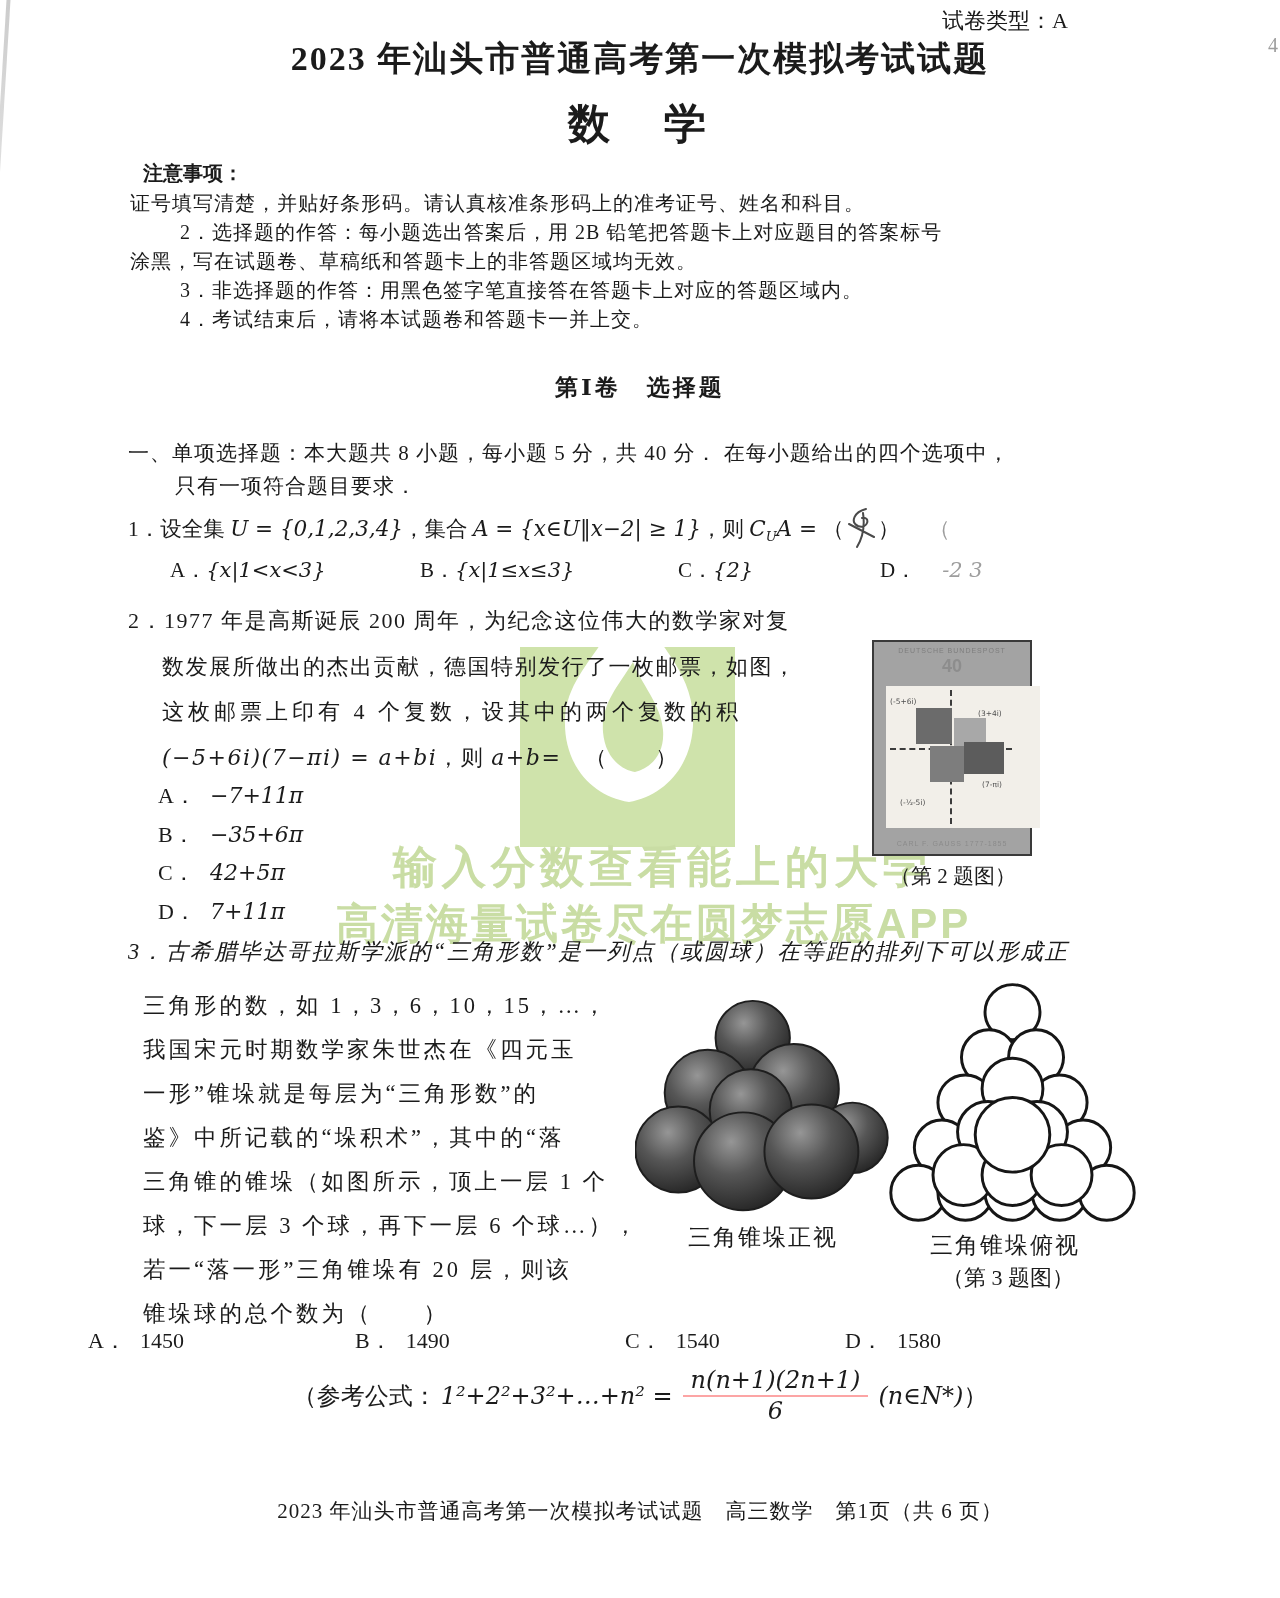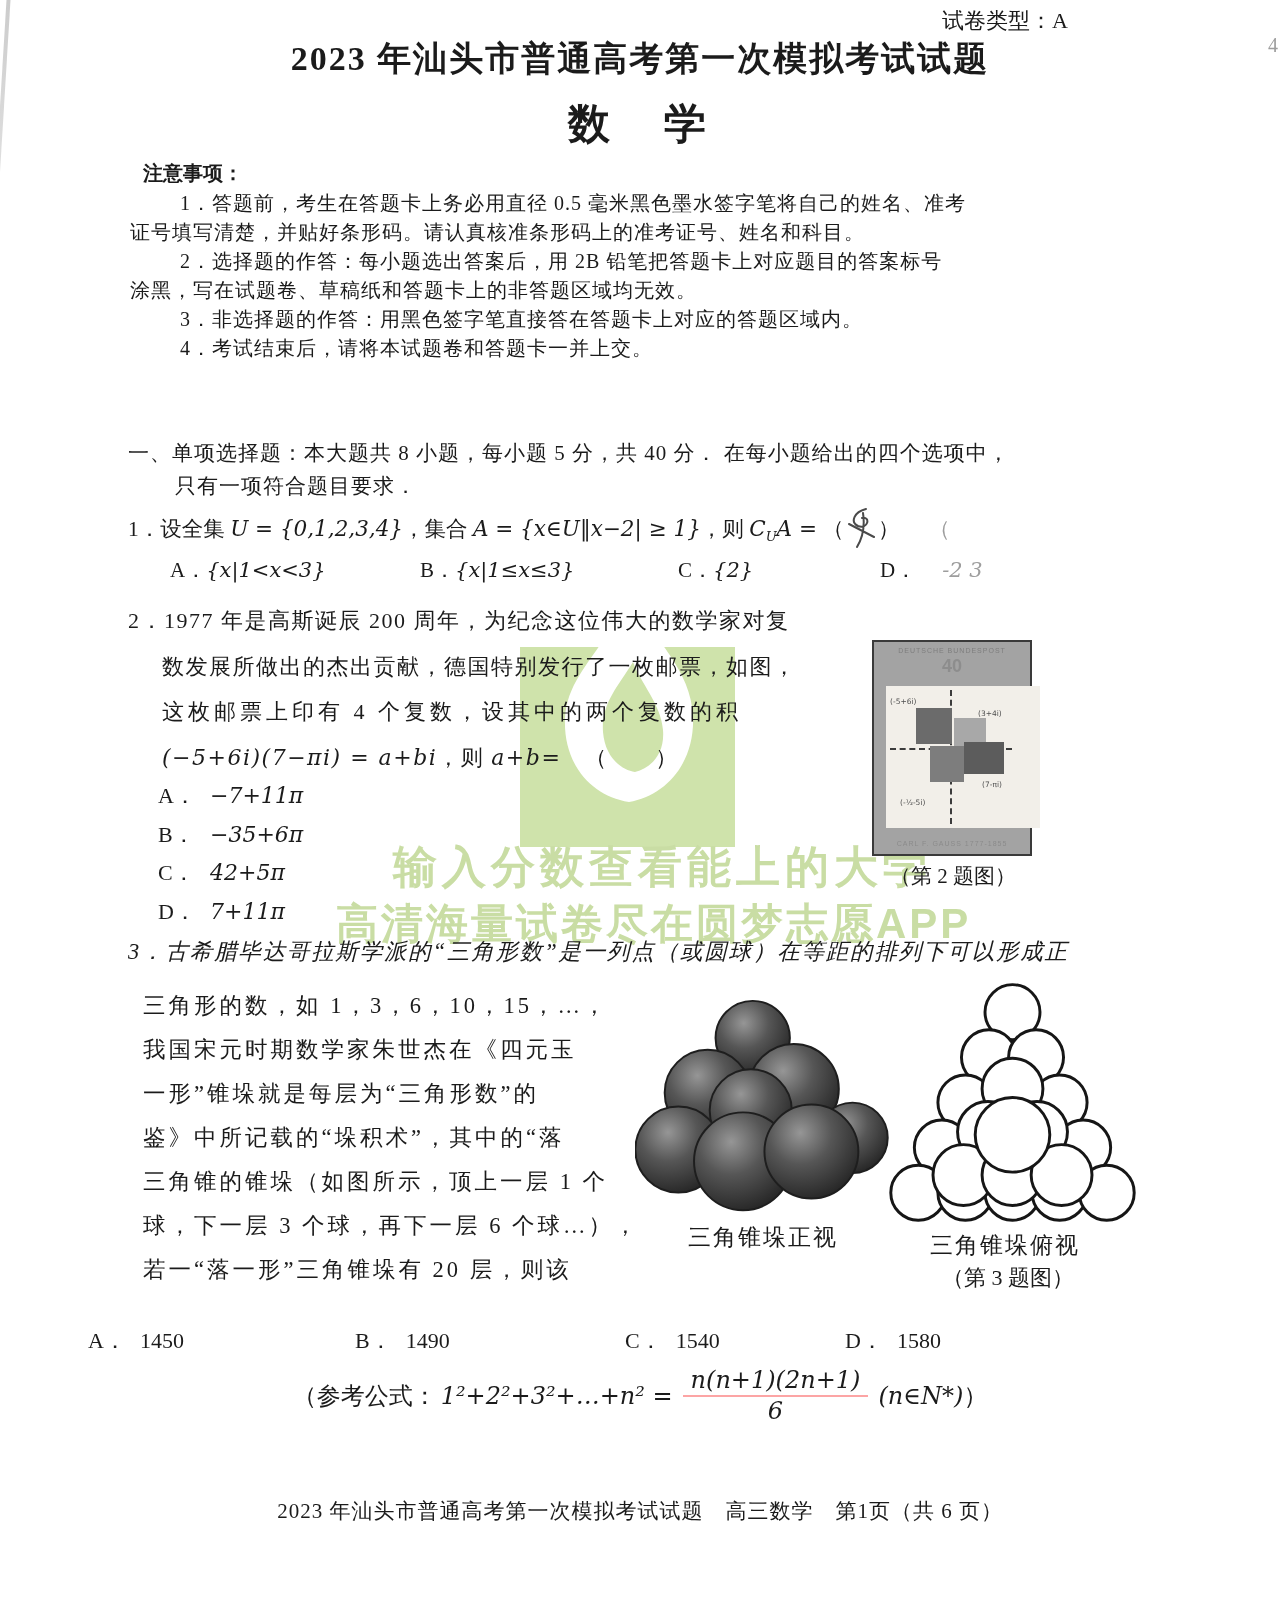--- a/index.html
+++ b/index.html
@@ -94,28 +94,28 @@
 
   <div class="scan-line"></div>
 
   <div class="paper-type">试卷类型：A</div>
   <div class="corner-num faded">4</div>
   <div class="title">2023 年汕头市普通高考第一次模拟考试试题</div>
   <div class="subject">数　学</div>
 
   <div class="notice-h">注意事项：</div>
   <div class="notice">
-    <div class="ind">1．答题前，考生在答题卡上务必用直径 0.5 毫米黑色墨水签字笔将自己的姓名、准考</div>
     <div>证号填写清楚，并贴好条形码。请认真核准条形码上的准考证号、姓名和科目。</div>
     <div class="ind">2．选择题的作答：每小题选出答案后，用 2B 铅笔把答题卡上对应题目的答案标号</div>
     <div>涂黑，写在试题卷、草稿纸和答题卡上的非答题区域均无效。</div>
     <div class="ind">3．非选择题的作答：用黑色签字笔直接答在答题卡上对应的答题区域内。</div>
     <div class="ind">4．考试结束后，请将本试题卷和答题卡一并上交。</div>
   </div>
 
+  <div class="sec-title">第Ⅰ卷　选择题</div>
   <div class="intro">
     <div>一、单项选择题：本大题共 8 小题，每小题 5 分，共 40 分． 在每小题给出的四个选项中，</div>
     <div class="l2">只有一项符合题目要求．</div>
   </div>
 
   <div class="q1">
     <span>1．设全集 </span><span class="mi">U = {0,1,2,3,4}</span><span>，集合 </span><span class="mi">A = {x∈U‖x−2| ≥ 1}</span><span>，则 </span><span class="mi">C</span><sub class="mi">U</sub><span class="mi">A =</span>
     <span>（</span><svg width="34" height="42" viewBox="0 0 34 42" style="vertical-align:-12px;">
         <path d="M22,3 C10,6 6,16 14,20 C24,24 27,10 18,12 M5,18 L30,31 M19,7 C21,20 19,31 13,41" fill="none" stroke="#4a4a4a" stroke-width="2" stroke-linecap="round"></path>
       </svg><span>）</span>
@@ -162,20 +162,21 @@
 
   <div class="q3-l1">3．古希腊毕达哥拉斯学派的“三角形数”是一列点（或圆球）在等距的排列下可以形成正</div>
   <div class="q3-left">
     <div>三角形的数，如 1，3，6，10，15，…，</div>
     <div>我国宋元时期数学家朱世杰在《四元玉</div>
     <div>一形”锥垛就是每层为“三角形数”的</div>
     <div>鉴》中所记载的“垛积术”，其中的“落</div>
     <div>三角锥的锥垛（如图所示，顶上一层 1 个</div>
     <div>球，下一层 3 个球，再下一层 6 个球…），</div>
     <div>若一“落一形”三角锥垛有 20 层，则该</div>
+    <div>锥垛球的总个数为（　　）</div>
   </div>
 
   <div class="fig-front">
     <svg width="255" height="225" viewBox="0 0 260 230">
       <defs>
         <radialGradient id="ballg" cx="38%" cy="30%" r="75%">
           <stop offset="0%" stop-color="#969696"></stop>
           <stop offset="45%" stop-color="#565656"></stop>
           <stop offset="100%" stop-color="#242424"></stop>
         </radialGradient>

